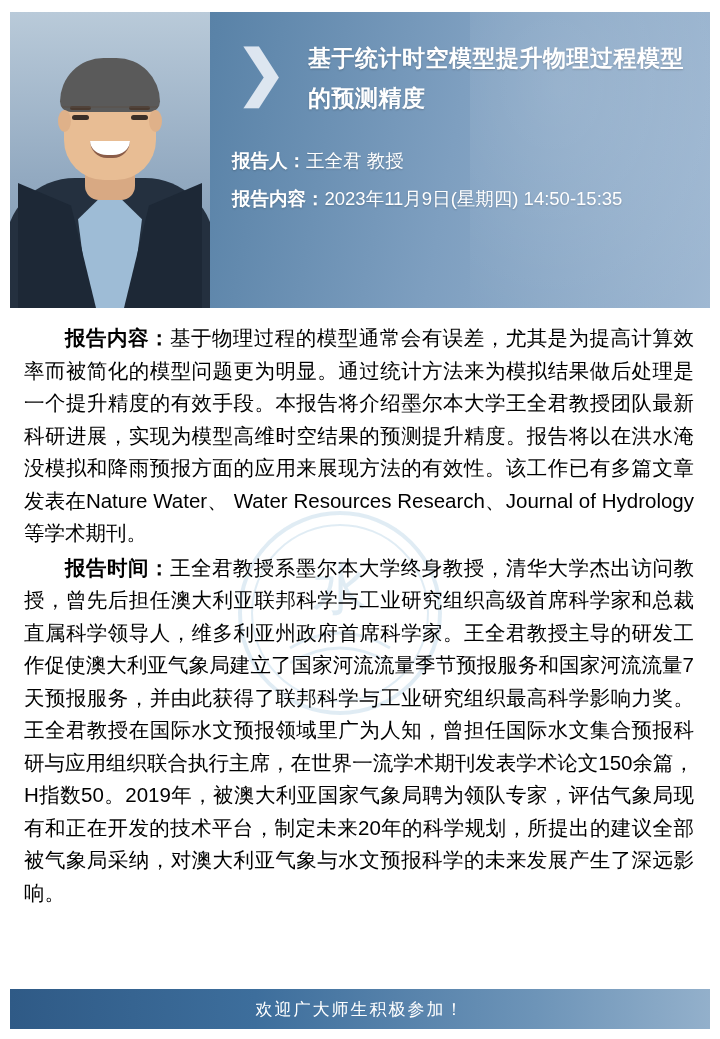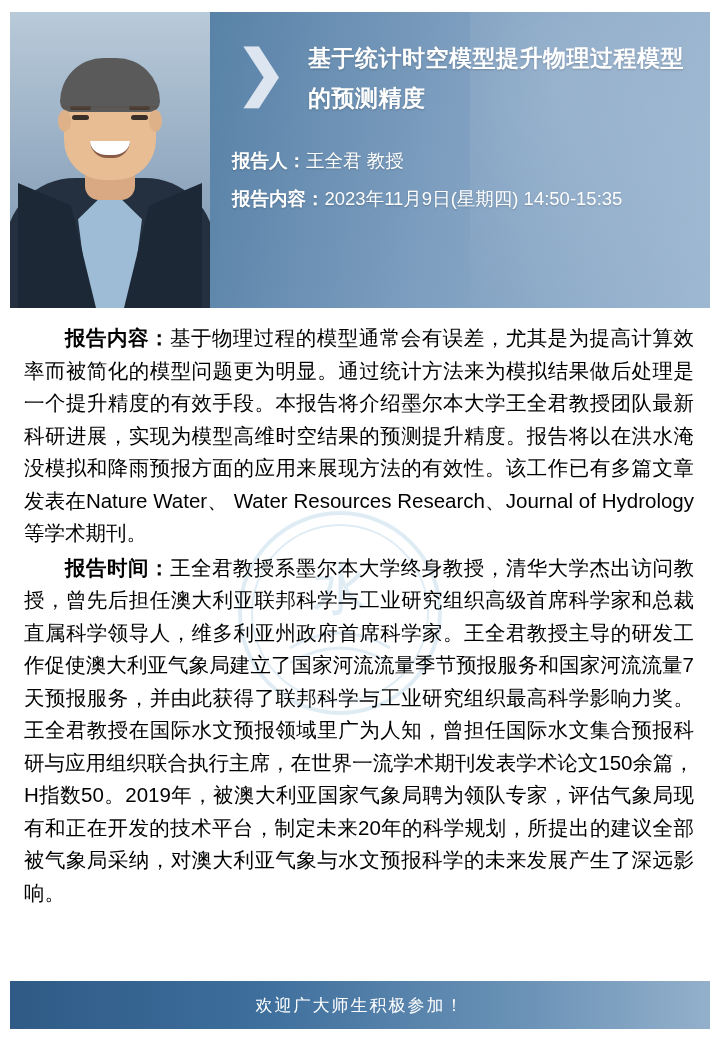--- a/index.html
+++ b/index.html
@@ -247,21 +247,21 @@
     text-indent: 2em;
     margin: 0 0 2px 0;
   }
   .para .lead {
     font-weight: bold;
   }
 
   
   .footer {
     width: 700px;
-    height: 48px;
+    height: 40px;
     flex: none;
     background: linear-gradient(90deg, #2f5a86 0%, #3d6e9c 35%, #6d94b8 75%, #93b0cb 100%);
     color: #ffffff;
     font-size: 17px;
     letter-spacing: 2px;
     display: flex;
     align-items: center;
     justify-content: center;
     margin-top: 4px;
   }

